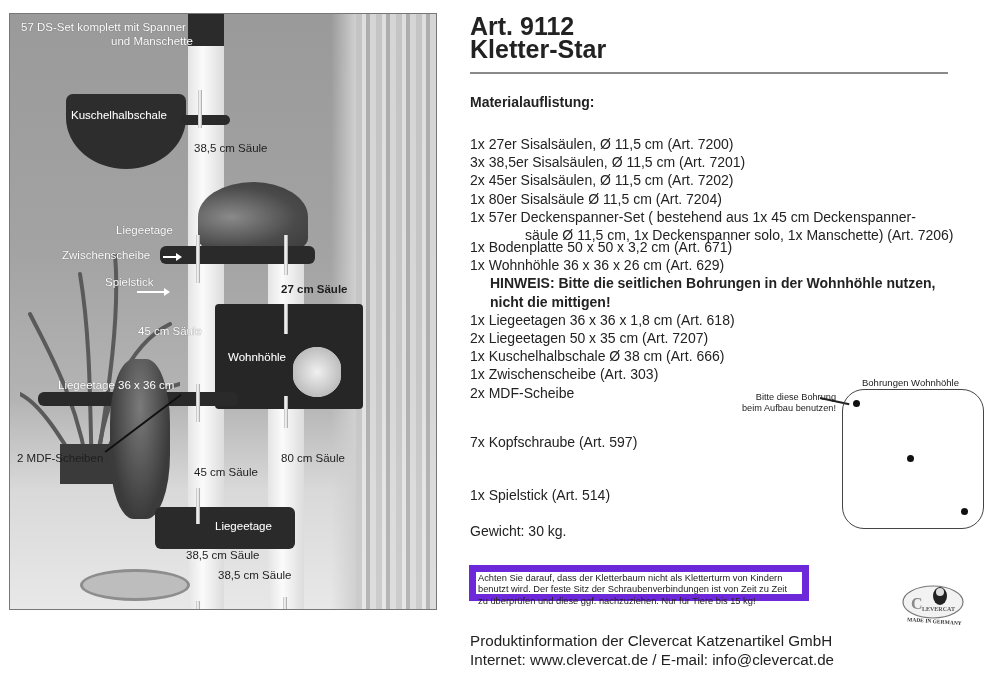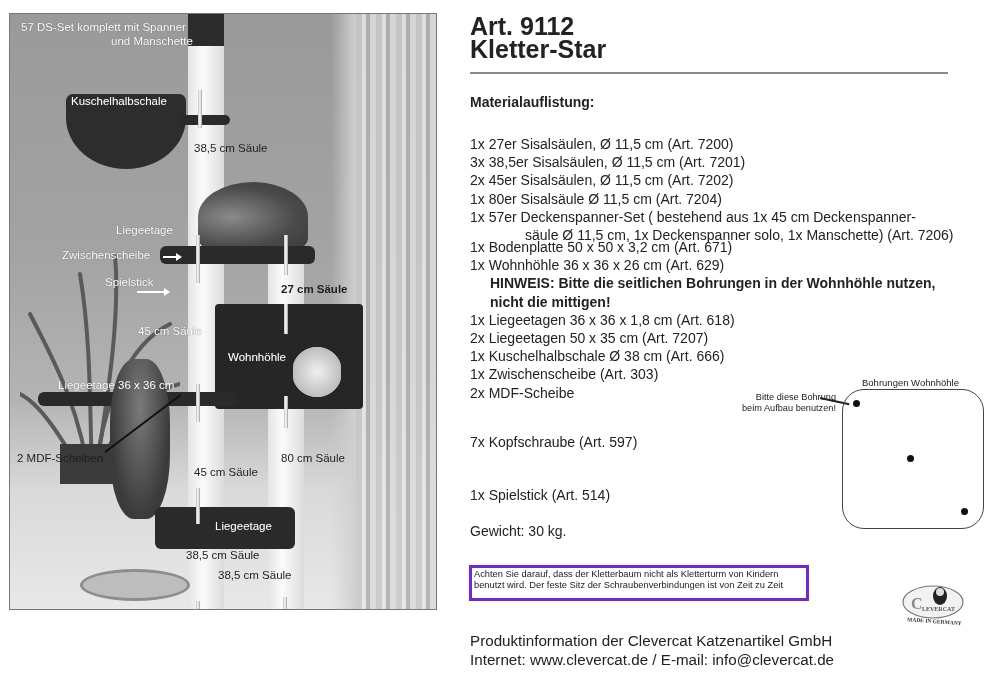--- a/index.html
+++ b/index.html
@@ -49,21 +49,21 @@
 
     
     .title { position: absolute; left: 470px; font-weight: bold; font-size: 25px; color: #222; }
     .divider { position: absolute; left: 470px; top: 72px; width: 478px; height: 2px; background: #8a8a8a; }
     .section-head { position: absolute; left: 470px; top: 94px; font-weight: bold; font-size: 14px; }
     .lines { position: absolute; left: 470px; font-size: 14px; line-height: 18.2px; color: #222; }
     .lines .indent { padding-left: 55px; }
     .lines .note { padding-left: 20px; font-weight: bold; }
     .warning {
       position: absolute; left: 469px; top: 565px; width: 340px; height: 36px;
-      border: 3px solid #6d28d9; font-size: 9.3px; line-height: 11.3px; padding: 1px 2px; color: #222;
+      border: 7px solid #6d28d9; font-size: 9.3px; line-height: 11.3px; padding: 1px 2px; color: #222;
     }
     .footer { position: absolute; left: 470px; top: 631px; font-size: 15.2px; line-height: 19px; color: #222; }
 
     
     .diag-title { position: absolute; left: 862px; top: 377px; font-size: 9.5px; color: #222; }
     .diag-box { position: absolute; left: 842px; top: 389px; width: 142px; height: 140px; border: 1.3px solid #444; border-radius: 22px; }
     .hole { position: absolute; width: 7px; height: 7px; background: #111; border-radius: 50%; }
     .diag-note { position: absolute; left: 732px; top: 392px; font-size: 9.2px; line-height: 11px; text-align: right; width: 104px; color: #222; }
     .diag-arrow { position: absolute; left: 820px; top: 397px; width: 30px; height: 1.5px; background: #222; transform: rotate(12deg); transform-origin: 0 50%; }
 
@@ -117,21 +117,21 @@
   <div class="arrow" style="left:274px;top:290px;height:30px;"></div>
   <div class="arrow" style="left:274px;top:382px;height:32px;"></div>
   <div class="arrow" style="left:186px;top:370px;height:38px;"></div>
   <div class="arrow" style="left:186px;top:474px;height:36px;"></div>
   <div class="arrow" style="left:186px;top:587px;height:32px;"></div>
   <div class="arrow" style="left:216px;top:606px;height:36px;"></div>
   <div class="arrow" style="left:273px;top:583px;height:30px;"></div>
 
   <div class="plabel light" style="left:11px;top:8px;">57 DS-Set komplett mit Spanner</div>
   <div class="plabel light" style="left:101px;top:22px;">und Manschette</div>
-  <div class="plabel light" style="left:61px;top:82px;">Kuschelhalbschale</div>
+  <div class="plabel light" style="left:61px;top:96px;">Kuschelhalbschale</div>
   <div class="plabel dark" style="left:184px;top:129px;">38,5 cm Säule</div>
   <div class="plabel light" style="left:106px;top:211px;">Liegeetage</div>
   <div class="plabel light" style="left:52px;top:236px;">Zwischenscheibe</div>
   <div class="ptr" style="left:153px;top:242px;width:14px;"></div>
   <div class="plabel light" style="left:95px;top:263px;">Spielstick</div>
   <div class="ptr" style="left:127px;top:277px;width:28px;"></div>
   <div class="plabel dark" style="left:271px;top:270px;font-weight:bold;">27 cm Säule</div>
   <div class="plabel light" style="left:128px;top:312px;">45 cm Säule</div>
   <div class="plabel light" style="left:218px;top:338px;">Wohnhöhle</div>
   <div class="plabel light" style="left:48px;top:366px;">Liegeetage 36 x 36 cm</div>
@@ -180,20 +180,21 @@
   <div>1x Spielstick (Art. 514)</div>
 </div>
 
 <div class="lines" style="top:522px;">
   <div>Gewicht: 30 kg.</div>
 </div>
 
 <div class="warning">
   <div>Achten Sie darauf, dass der Kletterbaum nicht als Kletterturm von Kindern</div>
   <div>benutzt wird. Der feste Sitz der Schraubenverbindungen ist von Zeit zu Zeit</div>
+  <div>zu überprüfen und diese ggf. nachzuziehen. Nur für Tiere bis 15 kg!</div>
 </div>
 
 <div class="footer">
   <div>Produktinformation der Clevercat Katzenartikel GmbH</div>
   <div>Internet: www.clevercat.de / E-mail: info@clevercat.de</div>
 </div>
 
 <div class="diag-title">Bohrungen Wohnhöhle</div>
 <div class="diag-note">
   <div>Bitte diese Bohrung</div>

